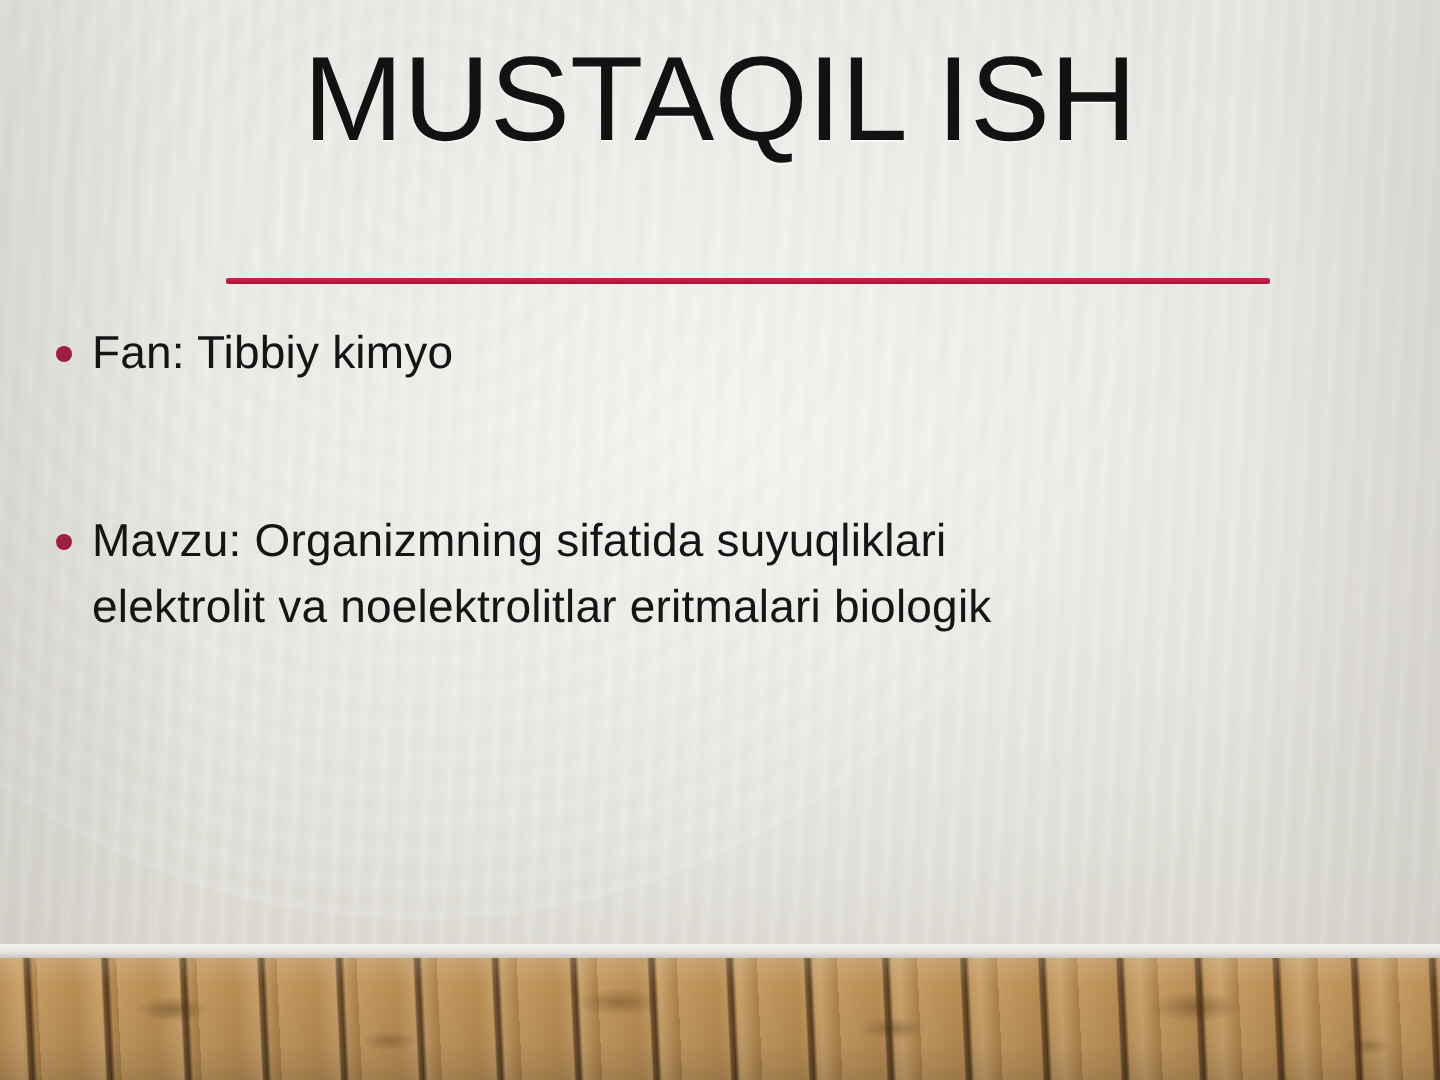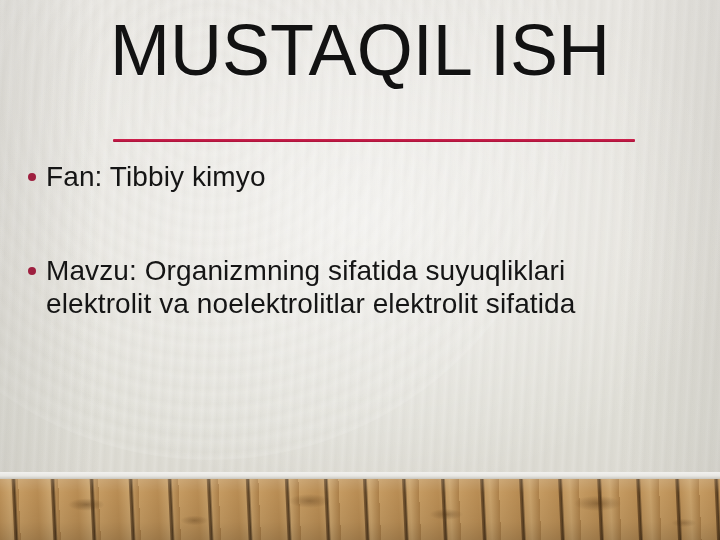--- a/index.html
+++ b/index.html
@@ -135,21 +135,21 @@
         rgba(0,0,0,0.16) 100%);
     pointer-events: none;
   }
 
   
   .title {
     position: absolute;
     left: 0; top: 11px;
     width: 720px;
     text-align: center;
-    font-size: 72px;
+    font-size: 60px;
     line-height: 78px;
     font-weight: 400;
     letter-spacing: 0px;
     color: #121212;
     white-space: nowrap;
     text-shadow: 0 1px 0 rgba(255,255,255,0.55);
   }
 
   
   .divider {
@@ -178,21 +178,21 @@
     flex: 0 0 auto;
     width: 8px;
     height: 8px;
     border-radius: 50%;
     background: #9e1f3f;
     margin-top: 13px;
     margin-right: 10px;
   }
   .bullet-text {
     flex: 1 1 auto;
-    font-size: 28px;
+    font-size: 23px;
     line-height: 33px;
     color: #151515;
     letter-spacing: 0.1px;
   }
   .spacer {
     height: 61px;
   }
 </style>
 </head>
 <body>
@@ -221,19 +221,19 @@
       <span class="bullet-dot"></span>
       <div class="bullet-text">Fan: Tibbiy kimyo</div>
     </div>
 
     <div class="spacer"></div>
 
     <div class="bullet-row">
       <span class="bullet-dot"></span>
       <div class="bullet-text">
         <div>Mavzu: Organizmning sifatida suyuqliklari</div>
-        <div>elektrolit va noelektrolitlar elektrolit sifatida</div>
+        <div>elektrolit va noelektrolitlar eritmalari biologik</div>
       </div>
     </div>
 
   </div>
 
 </div>
 
 </body></html>

